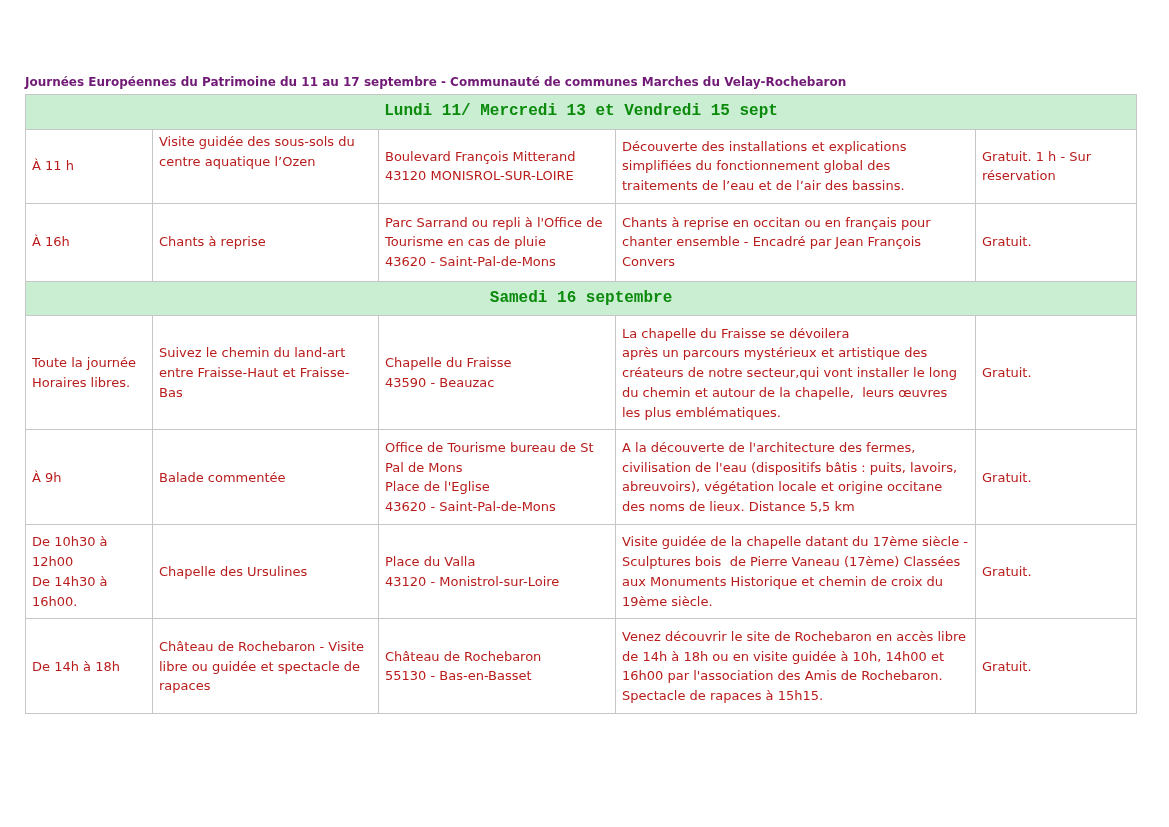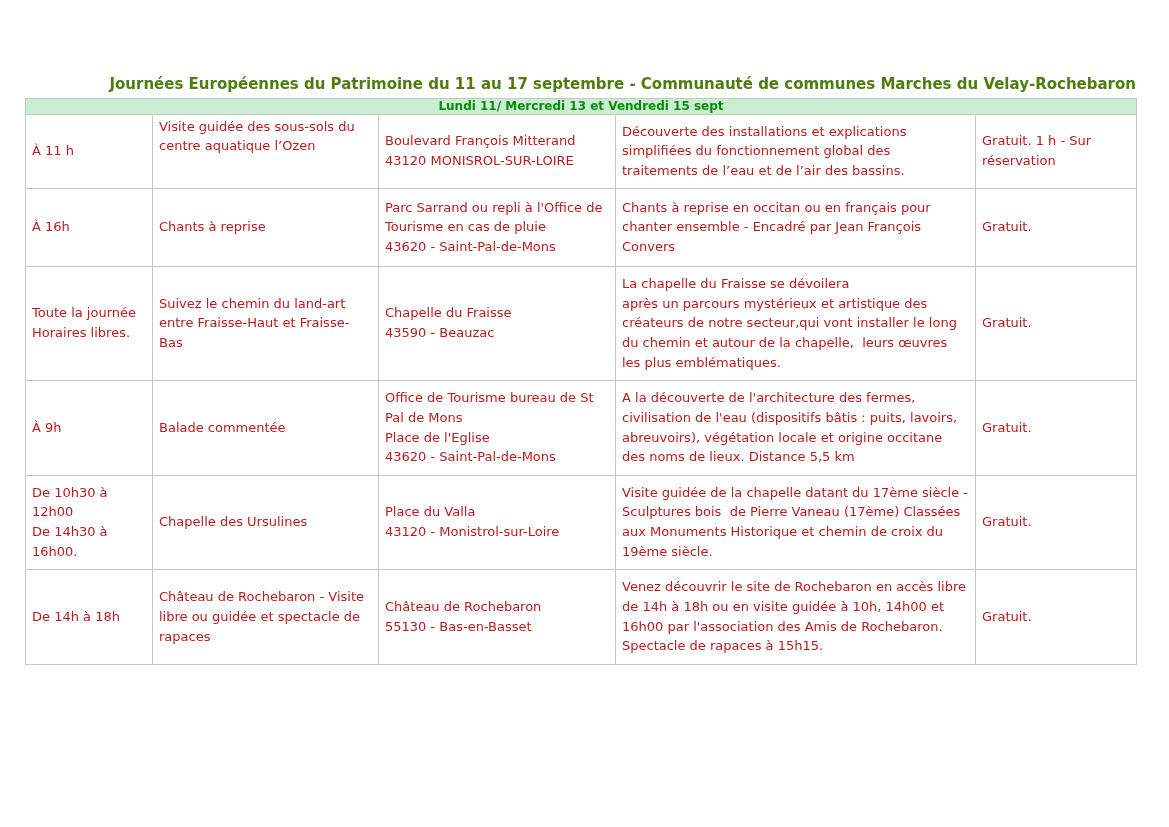--- a/index.html
+++ b/index.html
@@ -8,24 +8,24 @@
     width: 1169px;
     height: 827px;
     background: #ffffff;
     font-family: "DejaVu Sans", "Liberation Sans", sans-serif;
     color: #1f1f1f;
   }
   .doc-title {
     padding-top: 76px;
     margin-left: 25px;
     width: 1111px;
-    text-align: right;
-    font-size: 15px;
+    text-align: left;
+    font-size: 12px;
     font-weight: bold;
-    color: #4d7c0f;
+    color: #701a75;
     line-height: 1.1;
   }
   table.events {
     border-collapse: collapse;
     table-layout: fixed;
     width: 1111px;
     margin: 5px 0 0 25px;
     background: #ffffff;
   }
   table.events td {
@@ -37,24 +37,25 @@
     line-height: 1.52;
     color: #b91c1c;
     overflow: hidden;
     word-wrap: break-word;
   }
   tr.section-row td {
     background: #c9eed2;
     color: #0b8a0b;
     text-align: center;
     font-weight: bold;
-    font-size: 12px;
+    font-size: 16px;
     height: 13px;
-    padding: 1px 0;
+    padding: 8px 0;
     line-height: 1.1;
+    font-family: Liberation Mono, monospace;
   }
   tr.event-row td { background: #ffffff; }
   tr.first-row .col-location { }
   tr.first-row .col-event { vertical-align: top; }
 </style>
 </head>
 <body>
 
 <div class="page">
   <div class="doc-title">Journées Européennes du Patrimoine du 11 au 17 septembre - Communauté de communes Marches du Velay-Rochebaron</div>
@@ -79,20 +80,23 @@
           <td class="col-description">Découverte des installations et explications simplifiées du fonctionnement global des traitements de l’eau et de l’air des bassins.</td>
           <td class="col-price">Gratuit. 1 h - Sur réservation</td>
         </tr>
         <tr class="event-row" style="height: 78px;">
           <td class="col-time">À 16h</td>
           <td class="col-event">Chants à reprise</td>
           <td class="col-location">Parc Sarrand ou repli à l'Office de Tourisme en cas de pluie
 43620 - Saint-Pal-de-Mons</td>
           <td class="col-description">Chants à reprise en occitan ou en français pour chanter ensemble - Encadré par Jean François Convers</td>
           <td class="col-price">Gratuit.</td>
+        </tr>
+        <tr class="section-row">
+          <td colspan="5">Samedi 16 septembre</td>
         </tr>
         <tr class="event-row" style="height: 114px;">
           <td class="col-time">Toute la journée
 Horaires libres.</td>
           <td class="col-event">Suivez le chemin du land-art entre Fraisse-Haut et Fraisse-Bas</td>
           <td class="col-location">Chapelle du Fraisse
 43590 - Beauzac</td>
           <td class="col-description">La chapelle du Fraisse se dévoilera
 après un parcours mystérieux et artistique des créateurs de notre secteur,qui vont installer le long du chemin et autour de la chapelle,  leurs œuvres les plus emblématiques.</td>
           <td class="col-price">Gratuit.</td>

